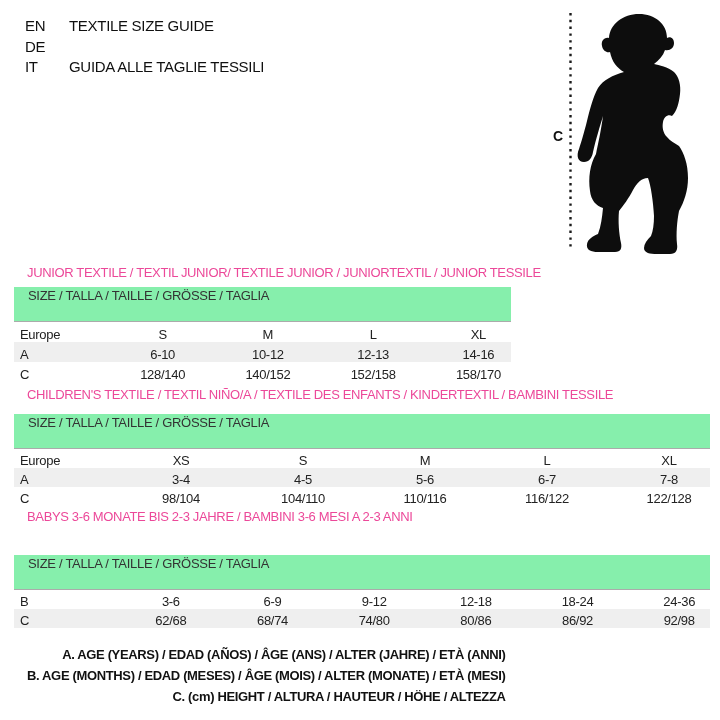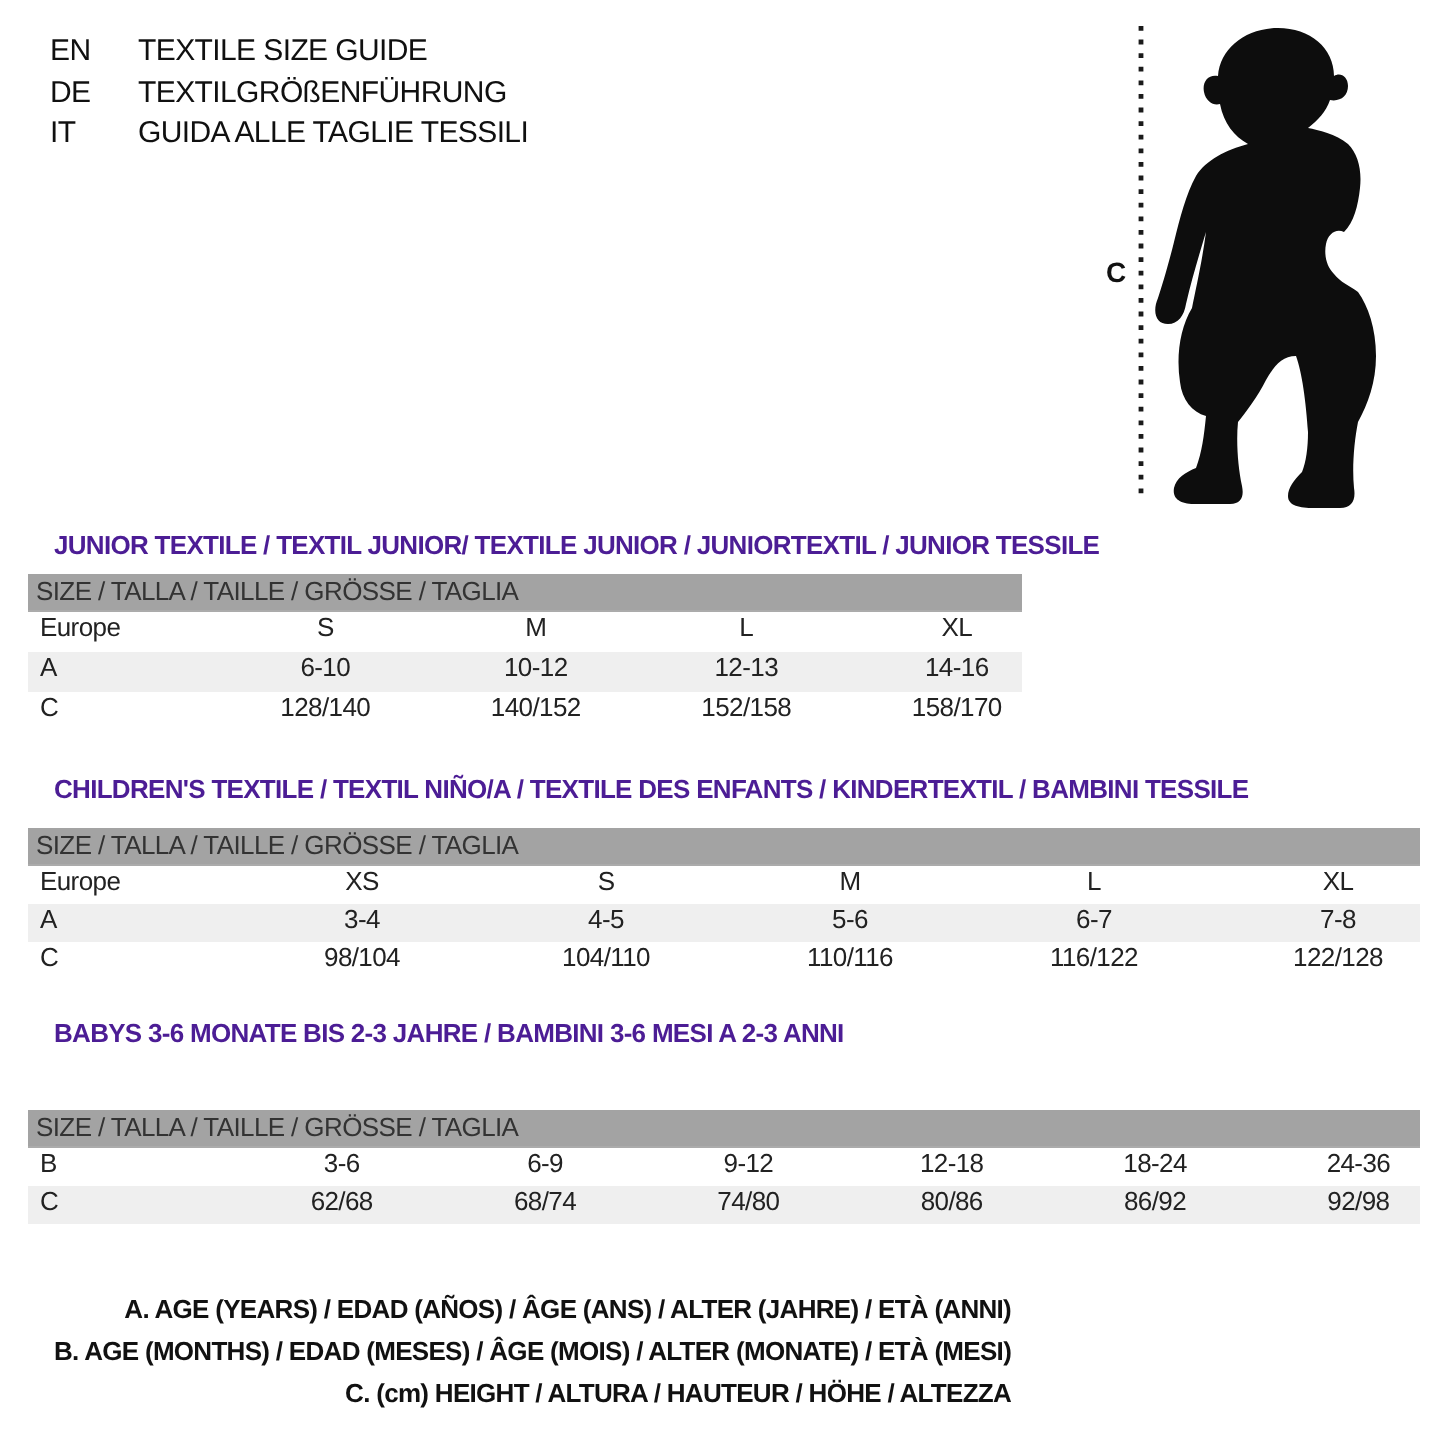--- a/index.html
+++ b/index.html
@@ -8,27 +8,27 @@
     font-family:"Liberation Sans", sans-serif;color:#1c1c1c;overflow:hidden;
   }
   
   .langs{position:absolute;left:25px;top:15px;font-weight:normal;font-size:15px;
          letter-spacing:-0.3px;color:#101010;}
   .lang-row{display:flex;height:20.8px;align-items:center;}
   .lang-code{width:44px;}
   
   .figure-svg{position:absolute;left:545px;top:5px;}
   
-  .section-title{position:absolute;left:27px;font-size:13px;font-weight:bold;
-                 letter-spacing:-0.35px;color:#4c1d95;line-height:21px;white-space:nowrap;}
+  .section-title{position:absolute;left:27px;font-size:13px;font-weight:normal;
+                 letter-spacing:-0.35px;color:#ec4899;line-height:21px;white-space:nowrap;}
   
   .stable{position:absolute;left:14px;font-size:13px;letter-spacing:-0.3px;color:#222;}
-  .thead{height:19px;line-height:18px;background:#a3a3a3;color:#333;
-         padding-left:4px;border-bottom:1px solid #ababab;box-sizing:border-box;}
-  .trow{display:flex;align-items:flex-start;gap:40px;}
+  .thead{height:35px;line-height:18px;background:#86efac;color:#333;
+         padding-left:14px;border-bottom:1px solid #ababab;box-sizing:border-box;}
+  .trow{display:flex;align-items:flex-end;gap:40px;}
   .junior{width:497px;}
   .junior .trow{height:20px;}
   .wide{width:696px;}
   .wide .trow{height:19px;}
   .alt{background:#efefef;}
   .rlabel{padding-left:6px;}
   .junior .rlabel{width:70px;}
   .wide .rlabel{width:80px;}
   .cell{flex:1;text-align:center;}
   
@@ -40,21 +40,20 @@
 
 <div class="page">
 
   <div class="langs">
     <div class="lang-row">
       <span class="lang-code">EN</span>
       <span>TEXTILE SIZE GUIDE</span>
     </div>
     <div class="lang-row">
       <span class="lang-code">DE</span>
-      <span>TEXTILGRÖßENFÜHRUNG</span>
     </div>
     <div class="lang-row">
       <span class="lang-code">IT</span>
       <span>GUIDA ALLE TAGLIE TESSILI</span>
     </div>
   </div>
 
   <svg class="figure-svg" width="165" height="250" viewBox="0 0 165 250">
     <line x1="25.5" y1="8" x2="25.5" y2="245" stroke="#1a1a1a" stroke-width="2.4" stroke-dasharray="2.4 4.4"></line>
     <text x="8" y="136" font-size="14" font-weight="bold" fill="#111">C</text>

